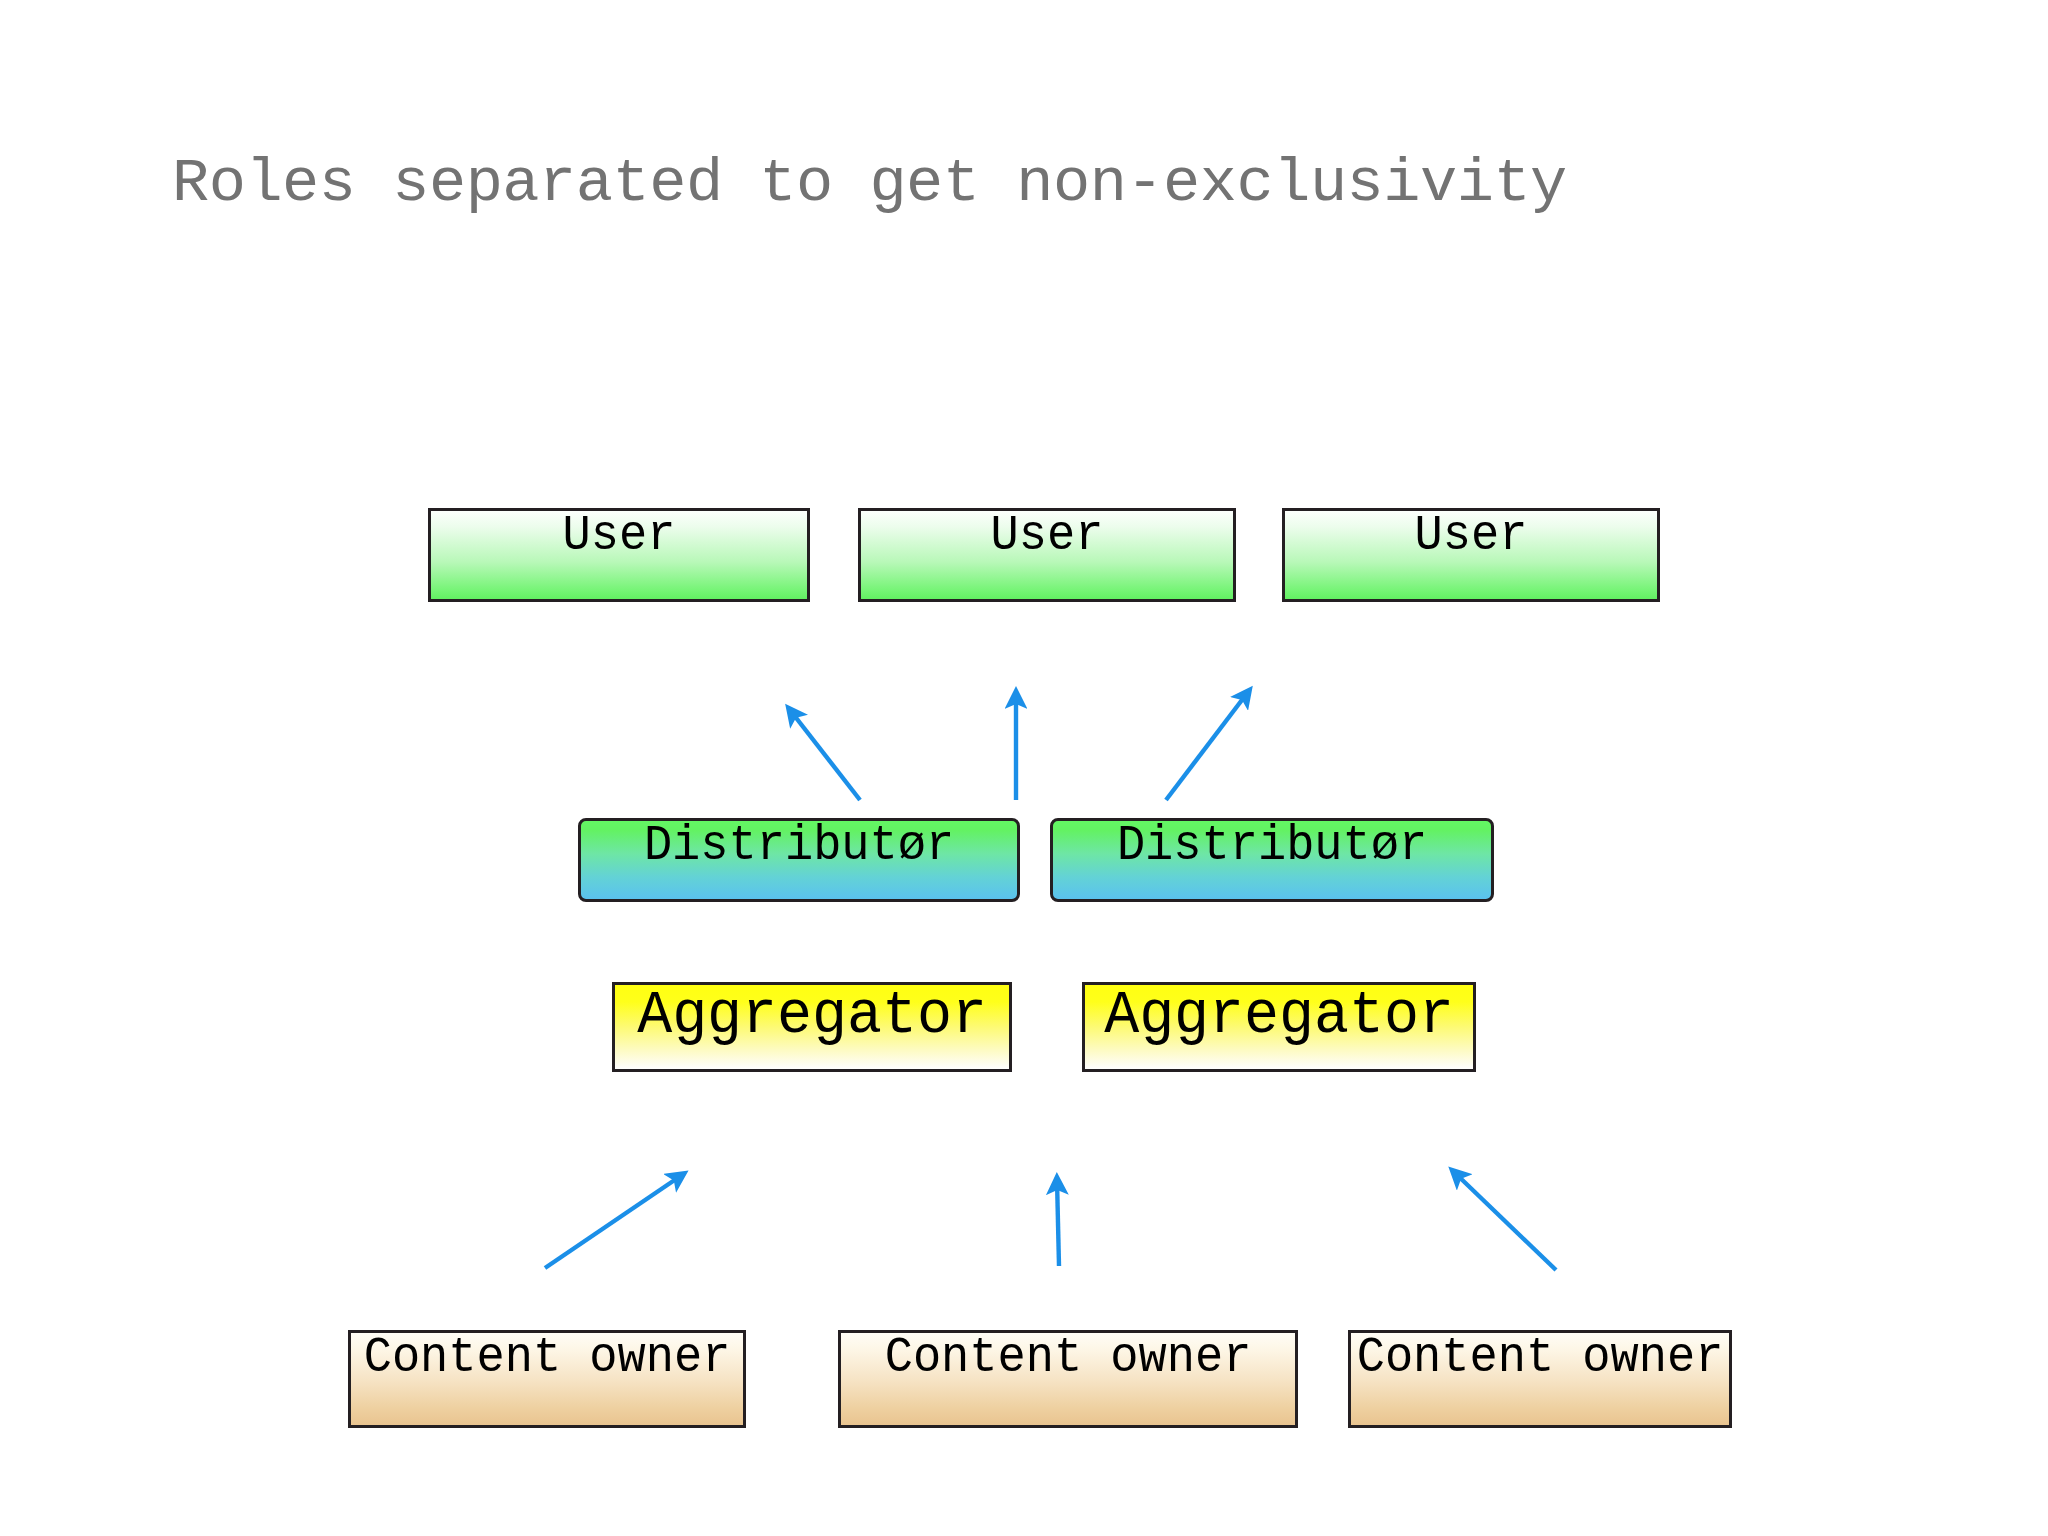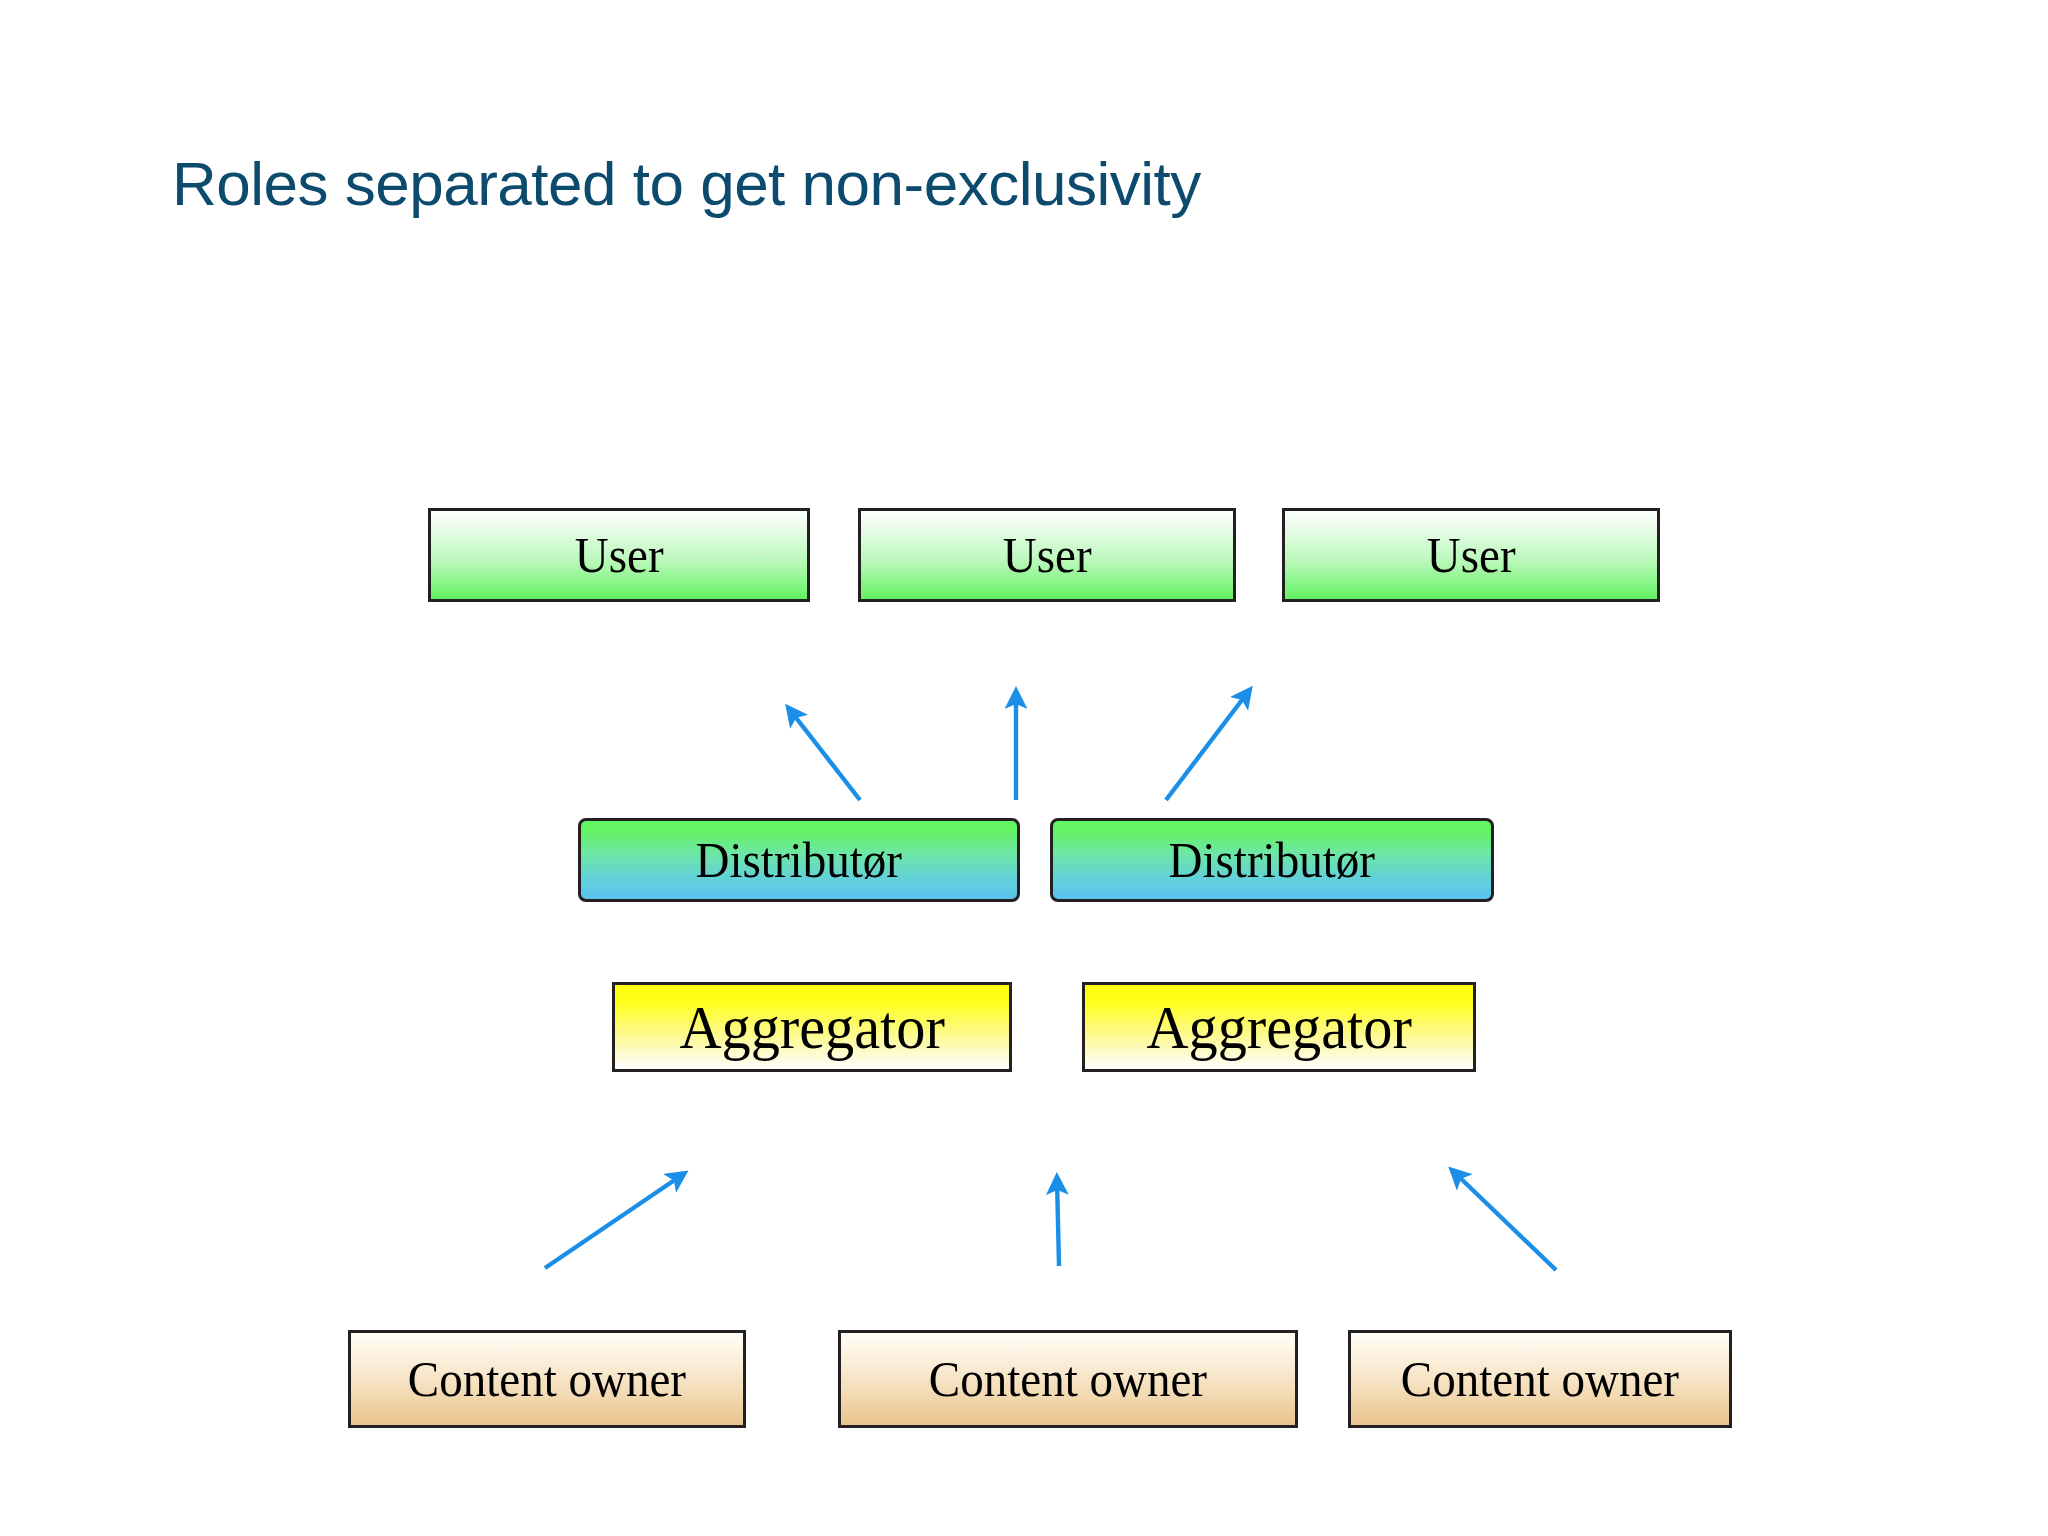--- a/index.html
+++ b/index.html
@@ -16,35 +16,35 @@
   }
   #slide {
     position: absolute;
     inset: 0;
     background: #ffffff;
   }
   #slide-title {
     position: absolute;
     left: 172px;
     top: 148px;
-    font-family: Liberation Sans, sans-serif;
+    font-family: Liberation Mono, monospace;
     font-size: 62px;
     font-weight: 400;
-    color: #0c4a6e;
+    color: #737373;
     letter-spacing: -0.5px;
     white-space: nowrap;
   }
   .node {
     position: absolute;
     box-sizing: border-box;
     border: 3px solid #241f22;
     display: flex;
-    align-items: center;
+    align-items: flex-start;
     justify-content: center;
-    font-family: Liberation Serif, serif;
+    font-family: Liberation Mono, monospace;
     color: #000000;
     line-height: 1;
   }
   .node .node-label {
     display: block;
     text-align: center;
     white-space: nowrap;
     transform: scaleX(0.94);
   }
   .node-user {

